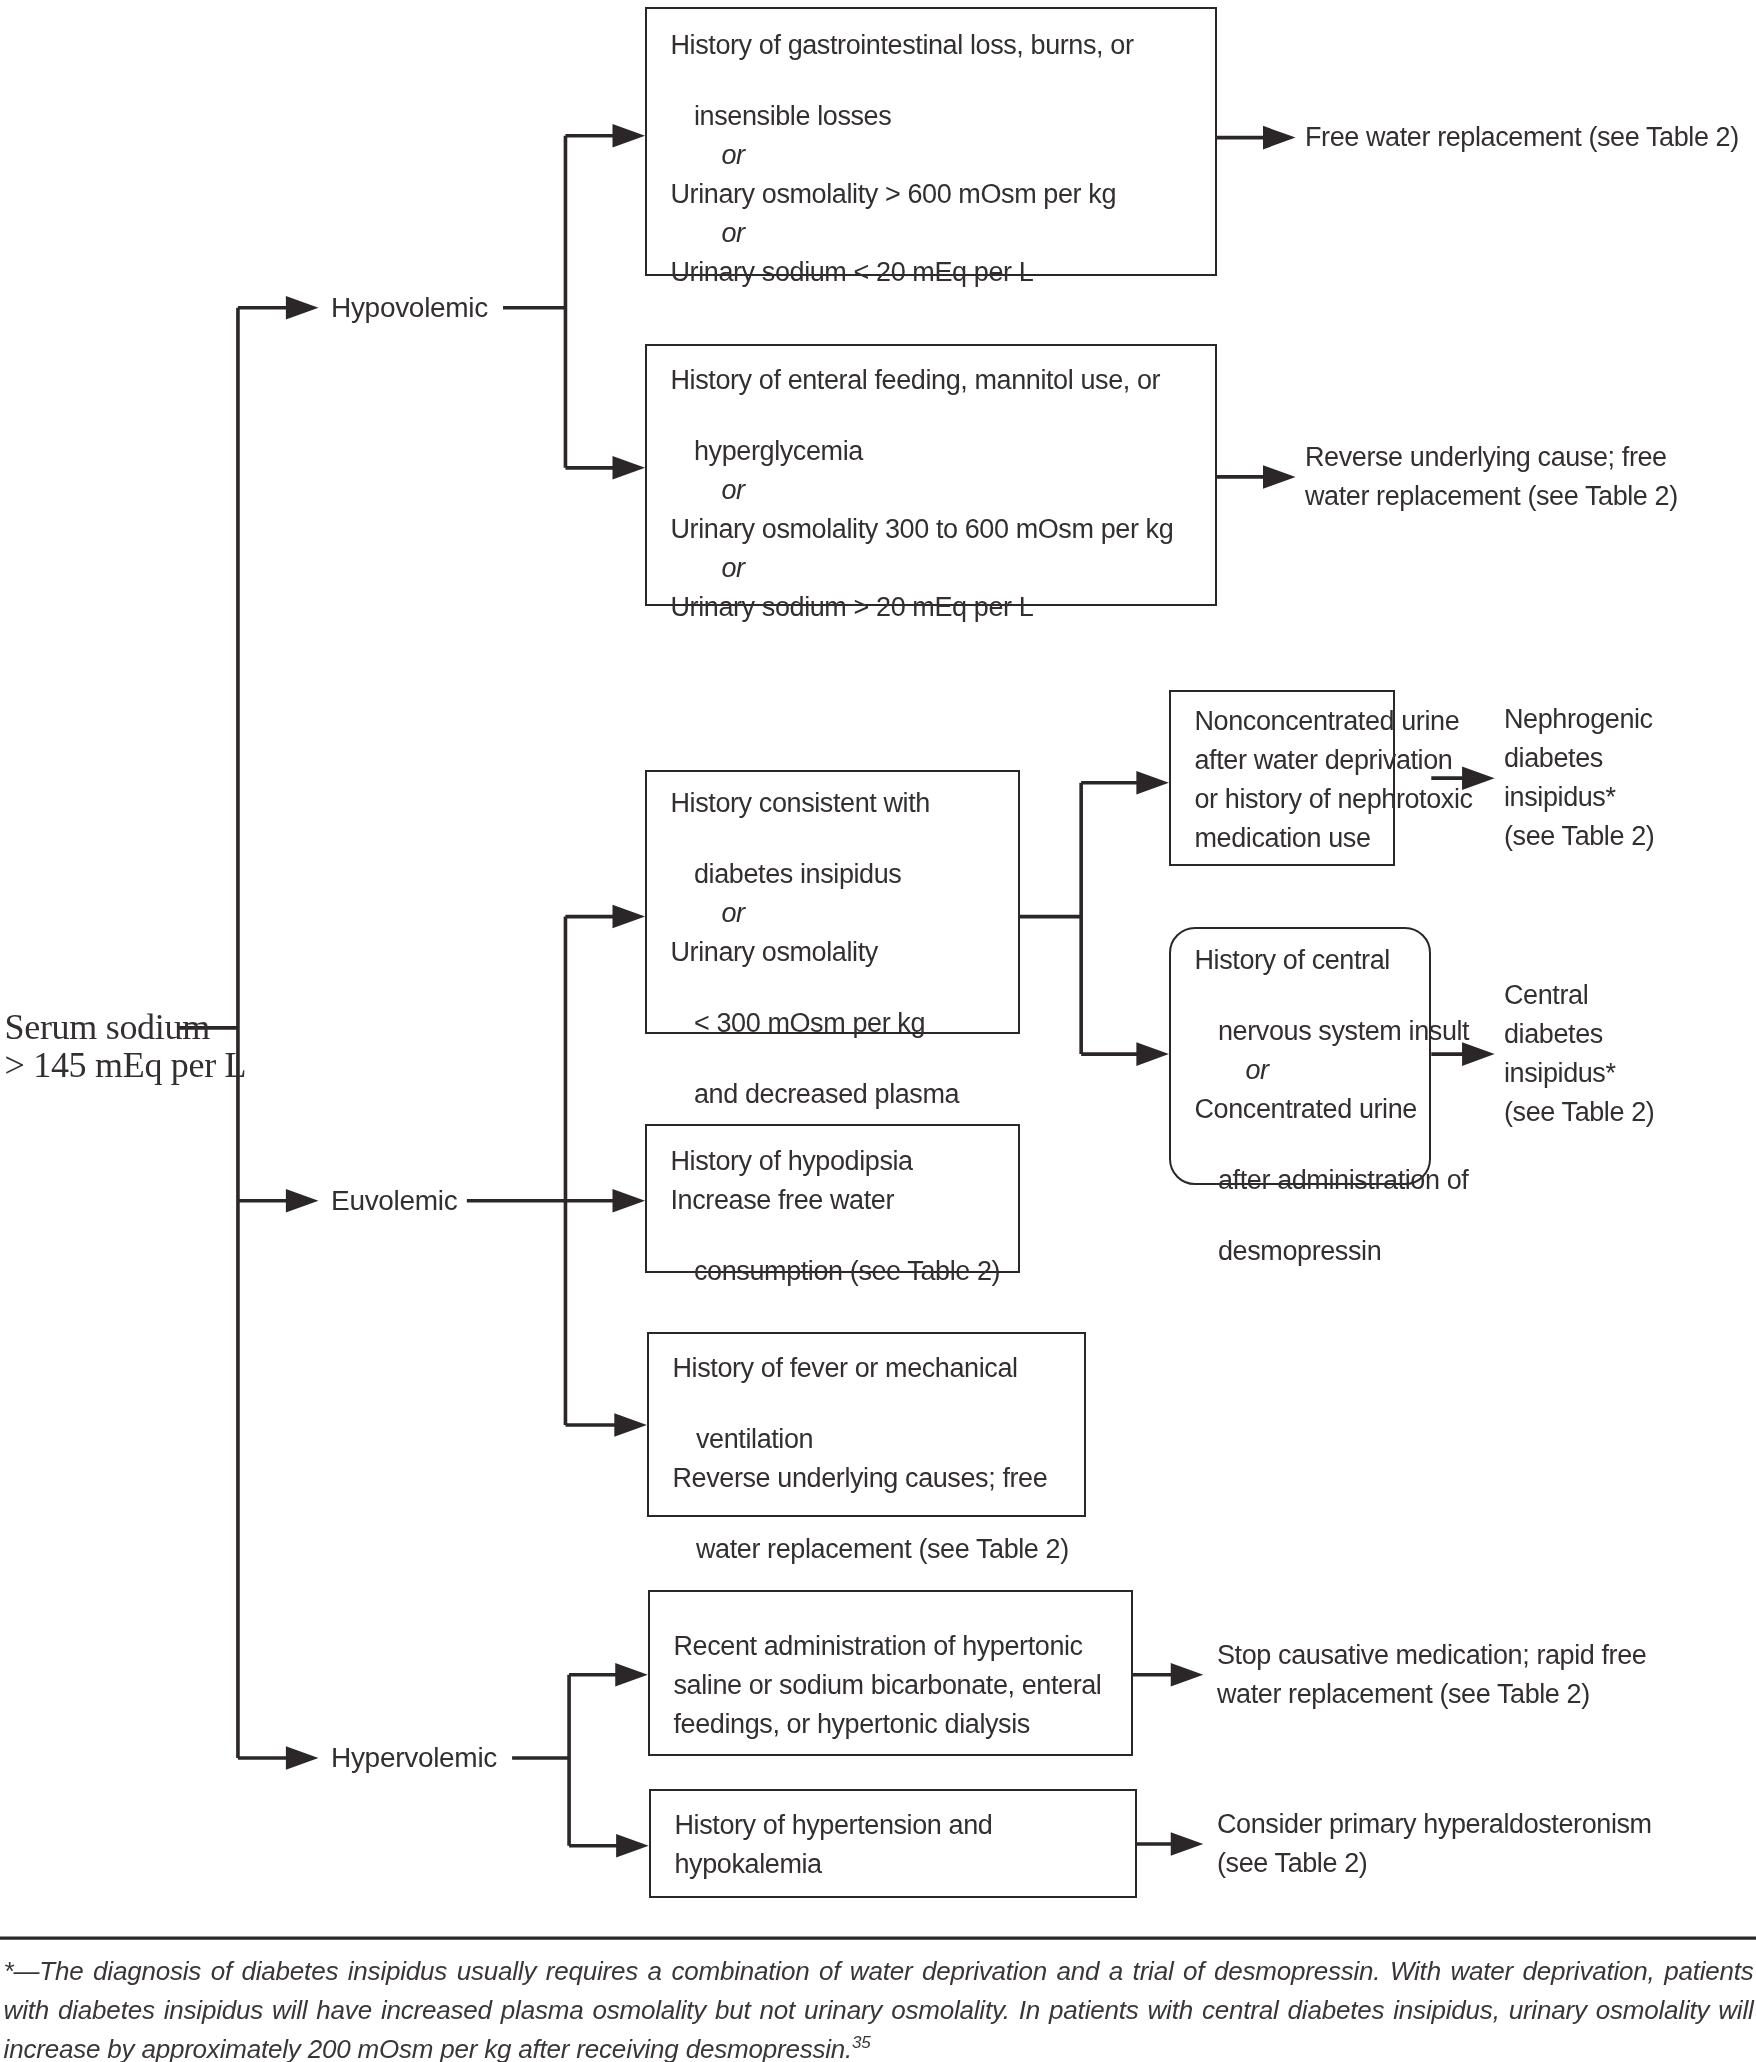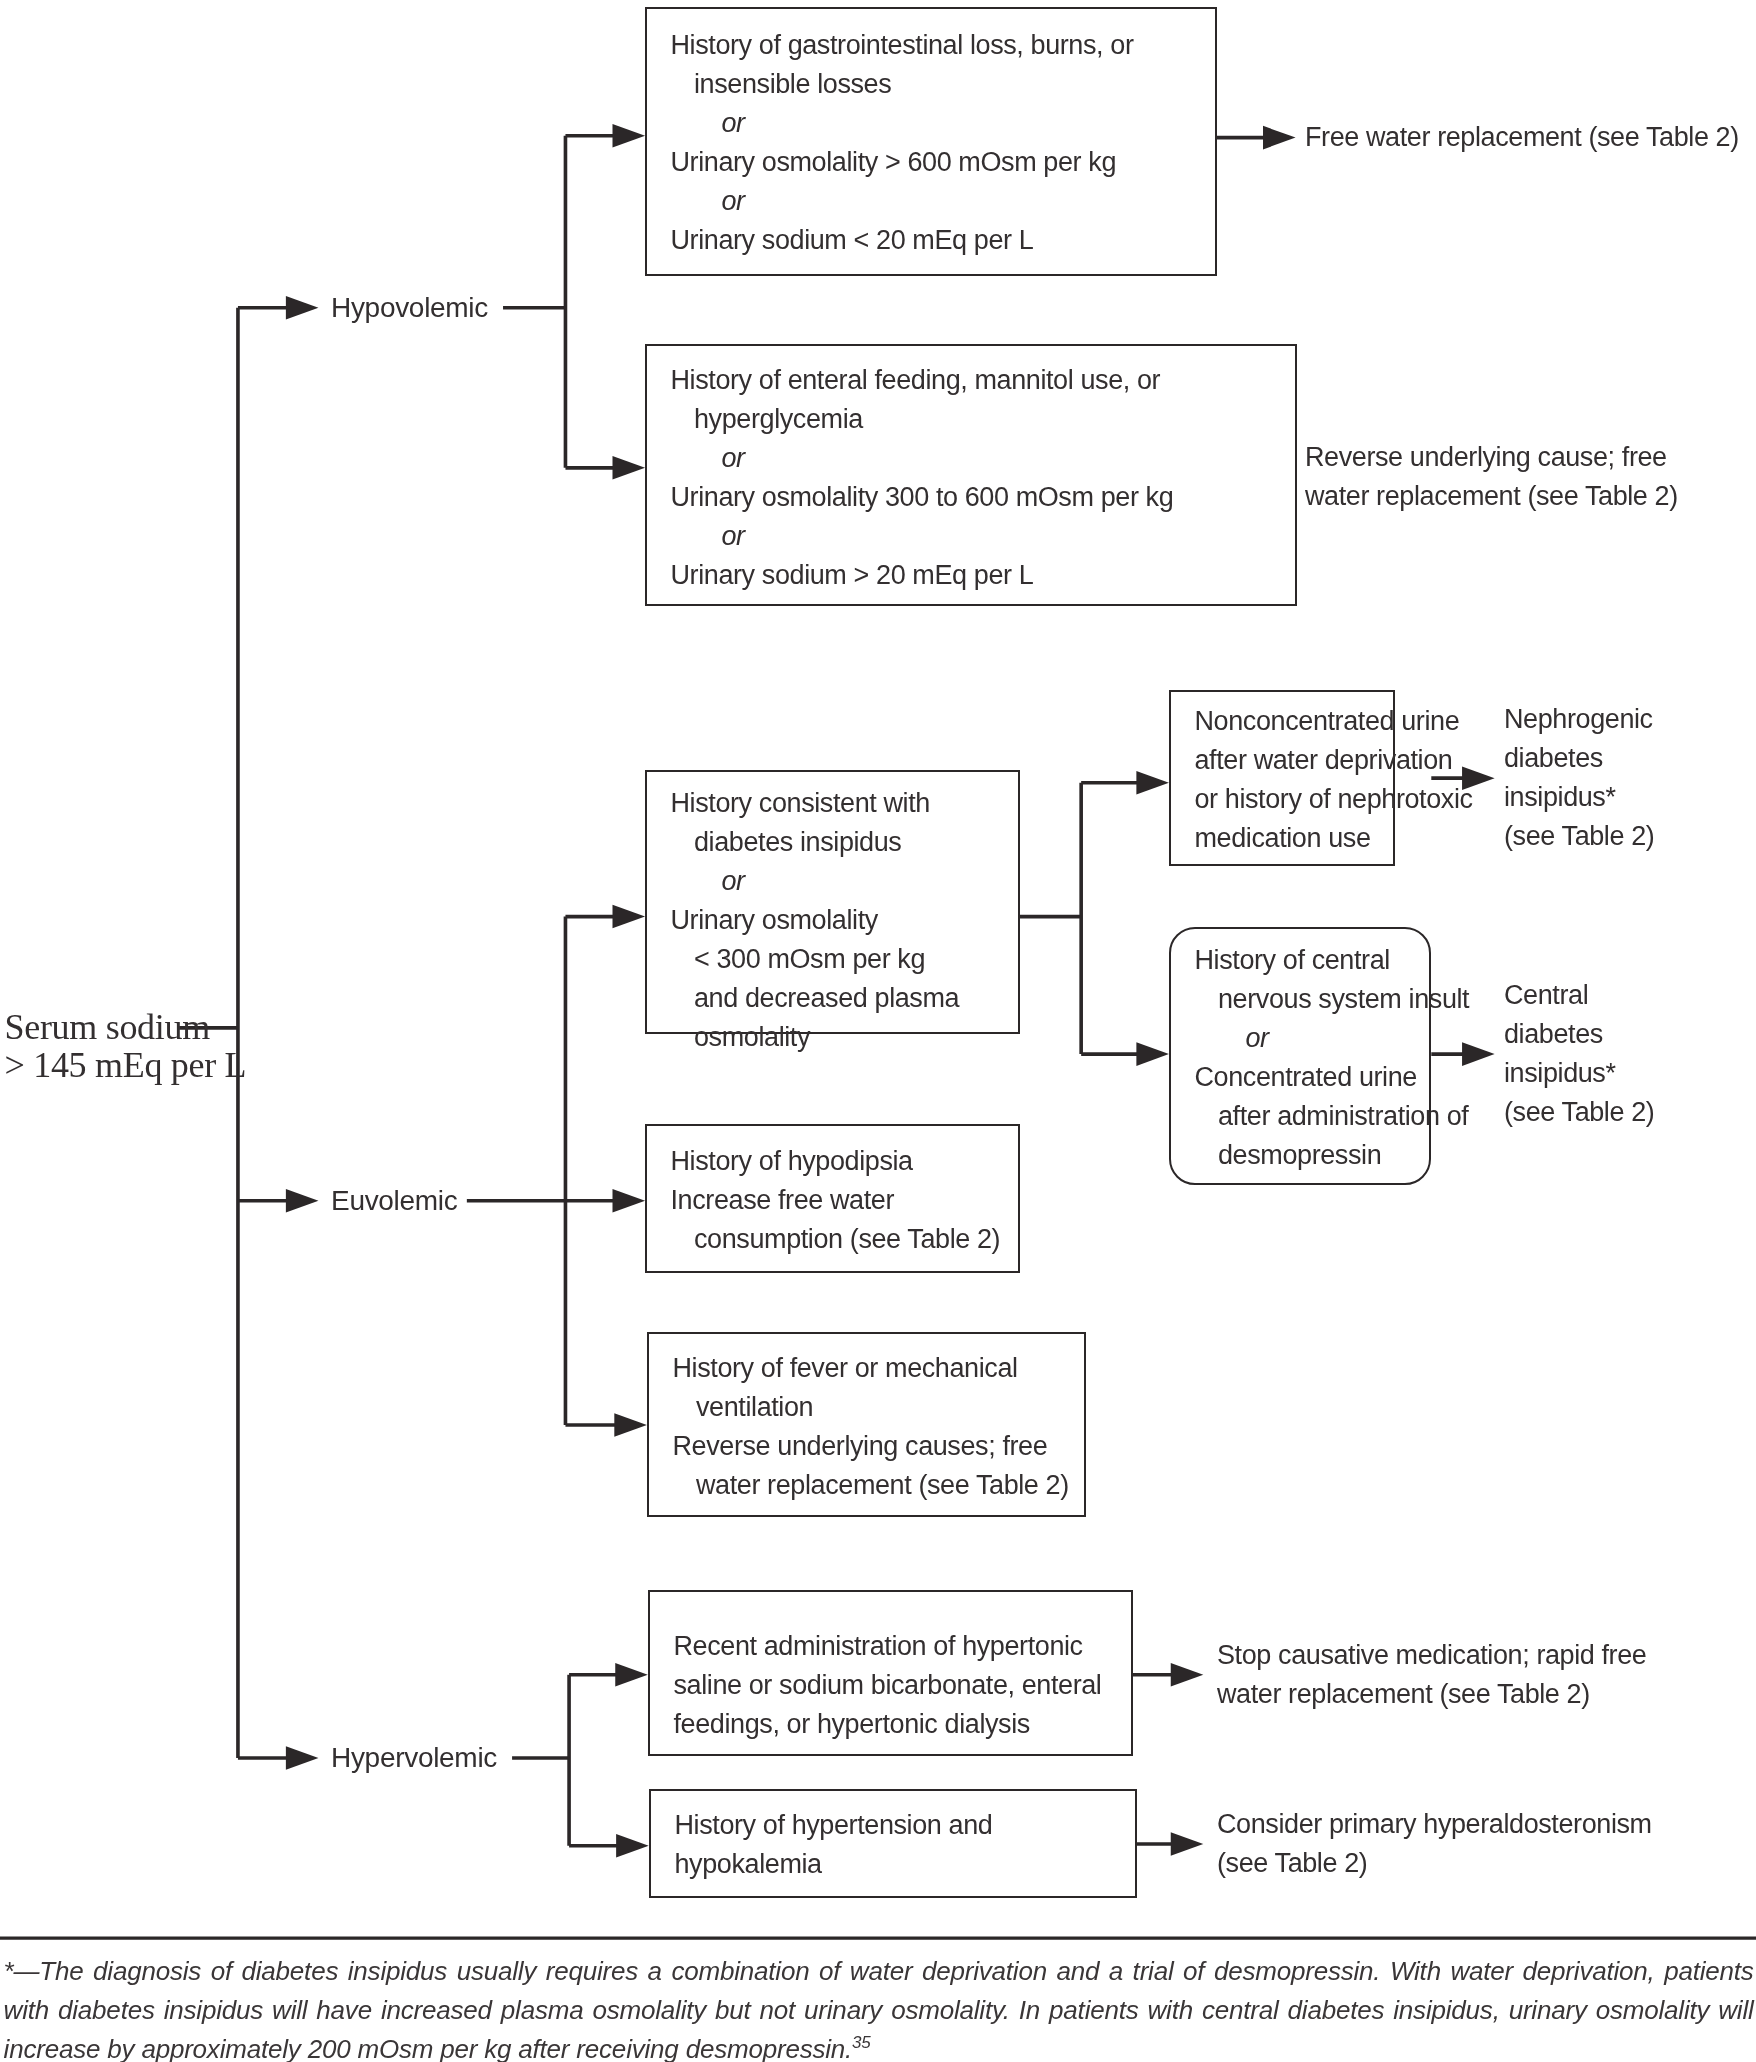--- a/index.html
+++ b/index.html
@@ -9,21 +9,21 @@
     color:#332f30;overflow:hidden;
   }
   .canvas svg{position:absolute;left:0;top:0;}
   .box{
     position:absolute;box-sizing:border-box;border:2.7px solid #2b2728;
     background:#ffffff;font-size:27px;line-height:39px;
     padding-left:23.5px;padding-right:5.4px;letter-spacing:-0.4px;
     white-space:nowrap;
   }
   .bl{white-space:nowrap;}
-  .ind{padding-left:23.5px;}
+  .ind{padding-left:23.5px;margin-top:32px;}
   .or{padding-left:51px;font-style:italic;}
   .label{
     position:absolute;font-size:28px;line-height:40px;letter-spacing:-0.3px;
     white-space:nowrap;
   }
   .rootlabel{position:absolute;font-size:36px;line-height:38px;letter-spacing:-0.3px;white-space:nowrap;font-family:Liberation Serif, serif;}
   .out{
     position:absolute;font-size:27px;line-height:39px;letter-spacing:-0.4px;
     white-space:nowrap;
   }
@@ -110,21 +110,21 @@
 
   <div class="box" style="left:645px;top:7.2px;width:572px;height:269px;padding-top:17px;">
     <div class="bl">History of gastrointestinal loss, burns, or</div>
     <div class="bl ind">insensible losses</div>
     <div class="bl or">or</div>
     <div class="bl">Urinary osmolality &gt; 600 mOsm per kg</div>
     <div class="bl or">or</div>
     <div class="bl">Urinary sodium &lt; 20 mEq per L</div>
   </div>
 
-  <div class="box" style="left:645px;top:344px;width:652px;height:262px;padding-top:14.5px;">
+  <div class="box" style="left:645px;top:344px;width:572px;height:262px;padding-top:14.5px;">
     <div class="bl">History of enteral feeding, mannitol use, or</div>
     <div class="bl ind">hyperglycemia</div>
     <div class="bl or">or</div>
     <div class="bl">Urinary osmolality 300 to 600 mOsm per kg</div>
     <div class="bl or">or</div>
     <div class="bl">Urinary sodium &gt; 20 mEq per L</div>
   </div>
 
   <div class="box" style="left:645px;top:770px;width:375px;height:264px;padding-top:11.8px;">
     <div class="bl">History consistent with</div>

